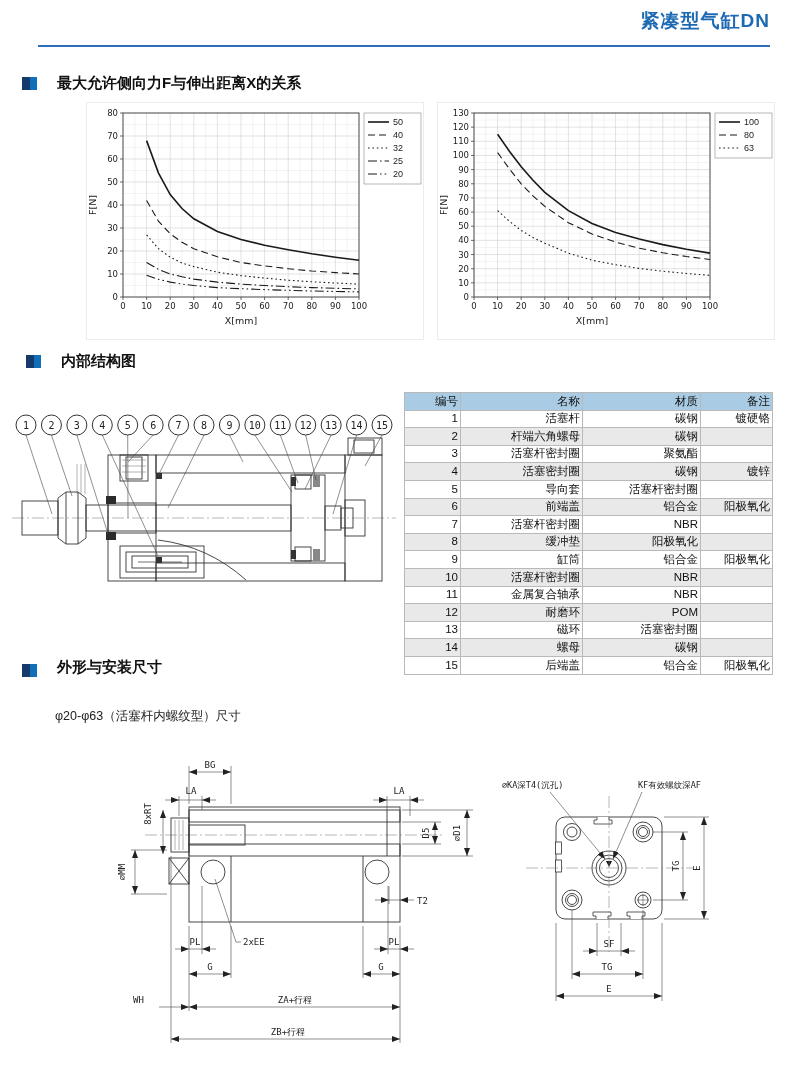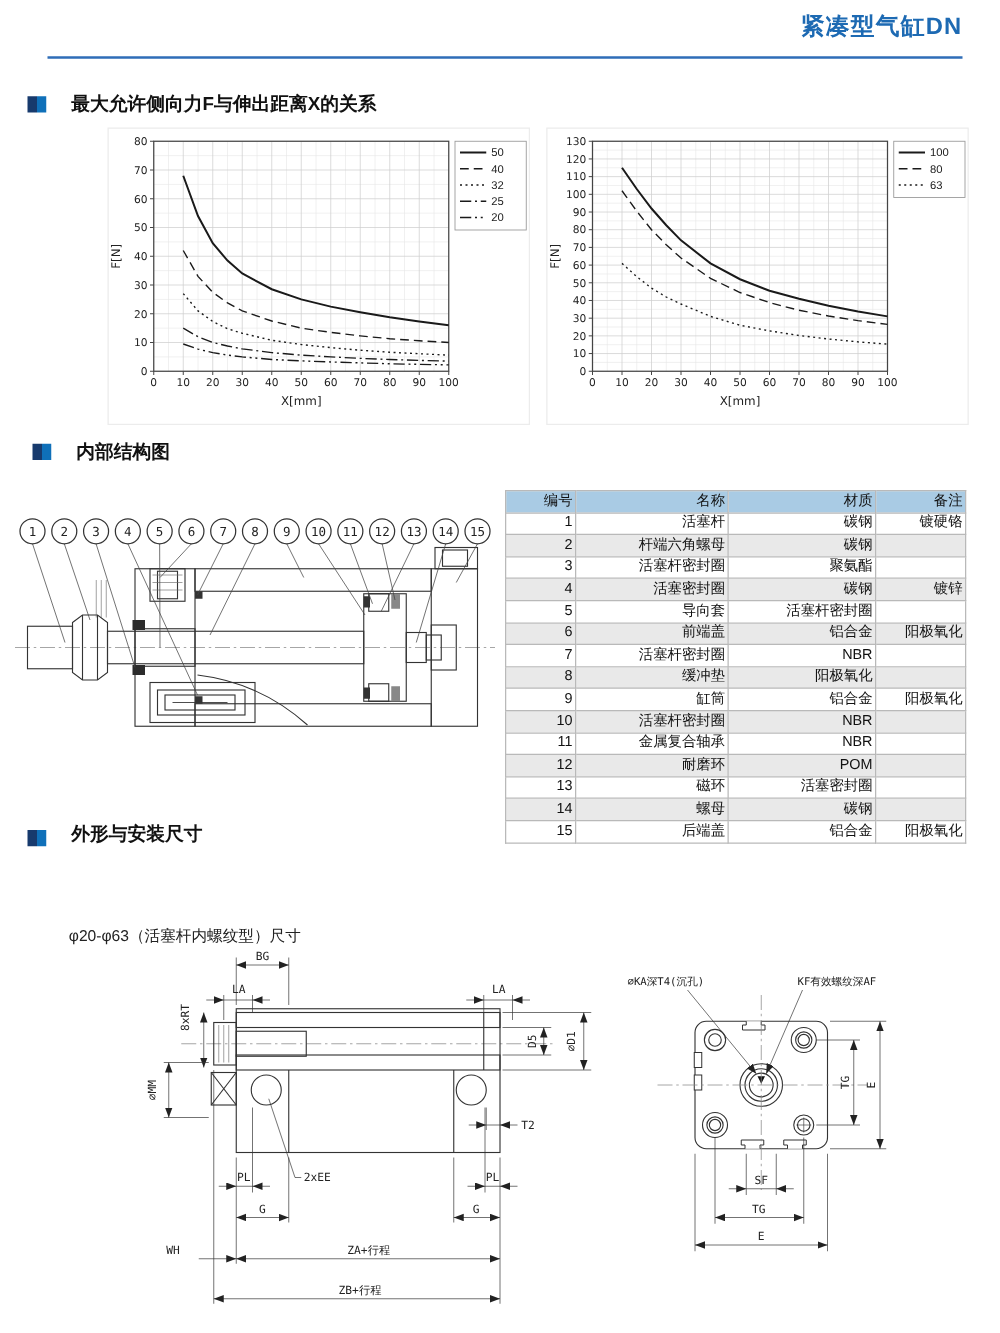--- a/index.html
+++ b/index.html
@@ -6,21 +6,21 @@
          --thbg:#a9cbe4; --rowalt:#e9e9e9; }
   html,body{margin:0;padding:0;background:#fff;}
   .page{position:relative;width:800px;height:1066px;background:#fff;overflow:hidden;
         font-family:"Liberation Sans","DejaVu Sans",sans-serif;color:#111;}
   .hdr-title{position:absolute;top:8px;right:30px;font-size:19px;font-weight:bold;
         color:var(--accent);letter-spacing:1px;}
   .hdr-rule{position:absolute;top:45px;left:38px;right:30px;height:2px;background:var(--rule);}
   .sec{position:absolute;display:flex;align-items:center;gap:20px;font-size:15px;font-weight:bold;}
   .bullet{width:15px;height:13px;flex:0 0 auto;
         background:linear-gradient(to right,var(--bdark) 0 52%,var(--blight) 52% 100%);}
-  .sub{position:absolute;font-size:12.5px;color:#222;margin-top:33px;}
+  .sub{position:absolute;font-size:12.5px;color:#222;}
   svg{position:absolute;}
   .chart{border:1px solid #ececec;background:#fff;}
   table.parts{position:absolute;left:404px;top:392px;width:368px;border-collapse:collapse;
         font-size:11.5px;text-align:right;table-layout:fixed;padding-left:23px;}
   .parts th,.parts td{border:1px solid #b9b9b9;padding:1px 2px;height:14.6px;line-height:1.15;
         overflow:hidden;white-space:nowrap;}
   .parts th{background:var(--thbg);font-weight:normal;}
   .parts tbody tr:nth-child(even){background:var(--rowalt);}
   .cad text{font-family:"DejaVu Sans Mono","Liberation Mono",monospace;fill:#222;}
   .cl{stroke:#888;stroke-width:.6;stroke-dasharray:12 3 2 3;}

